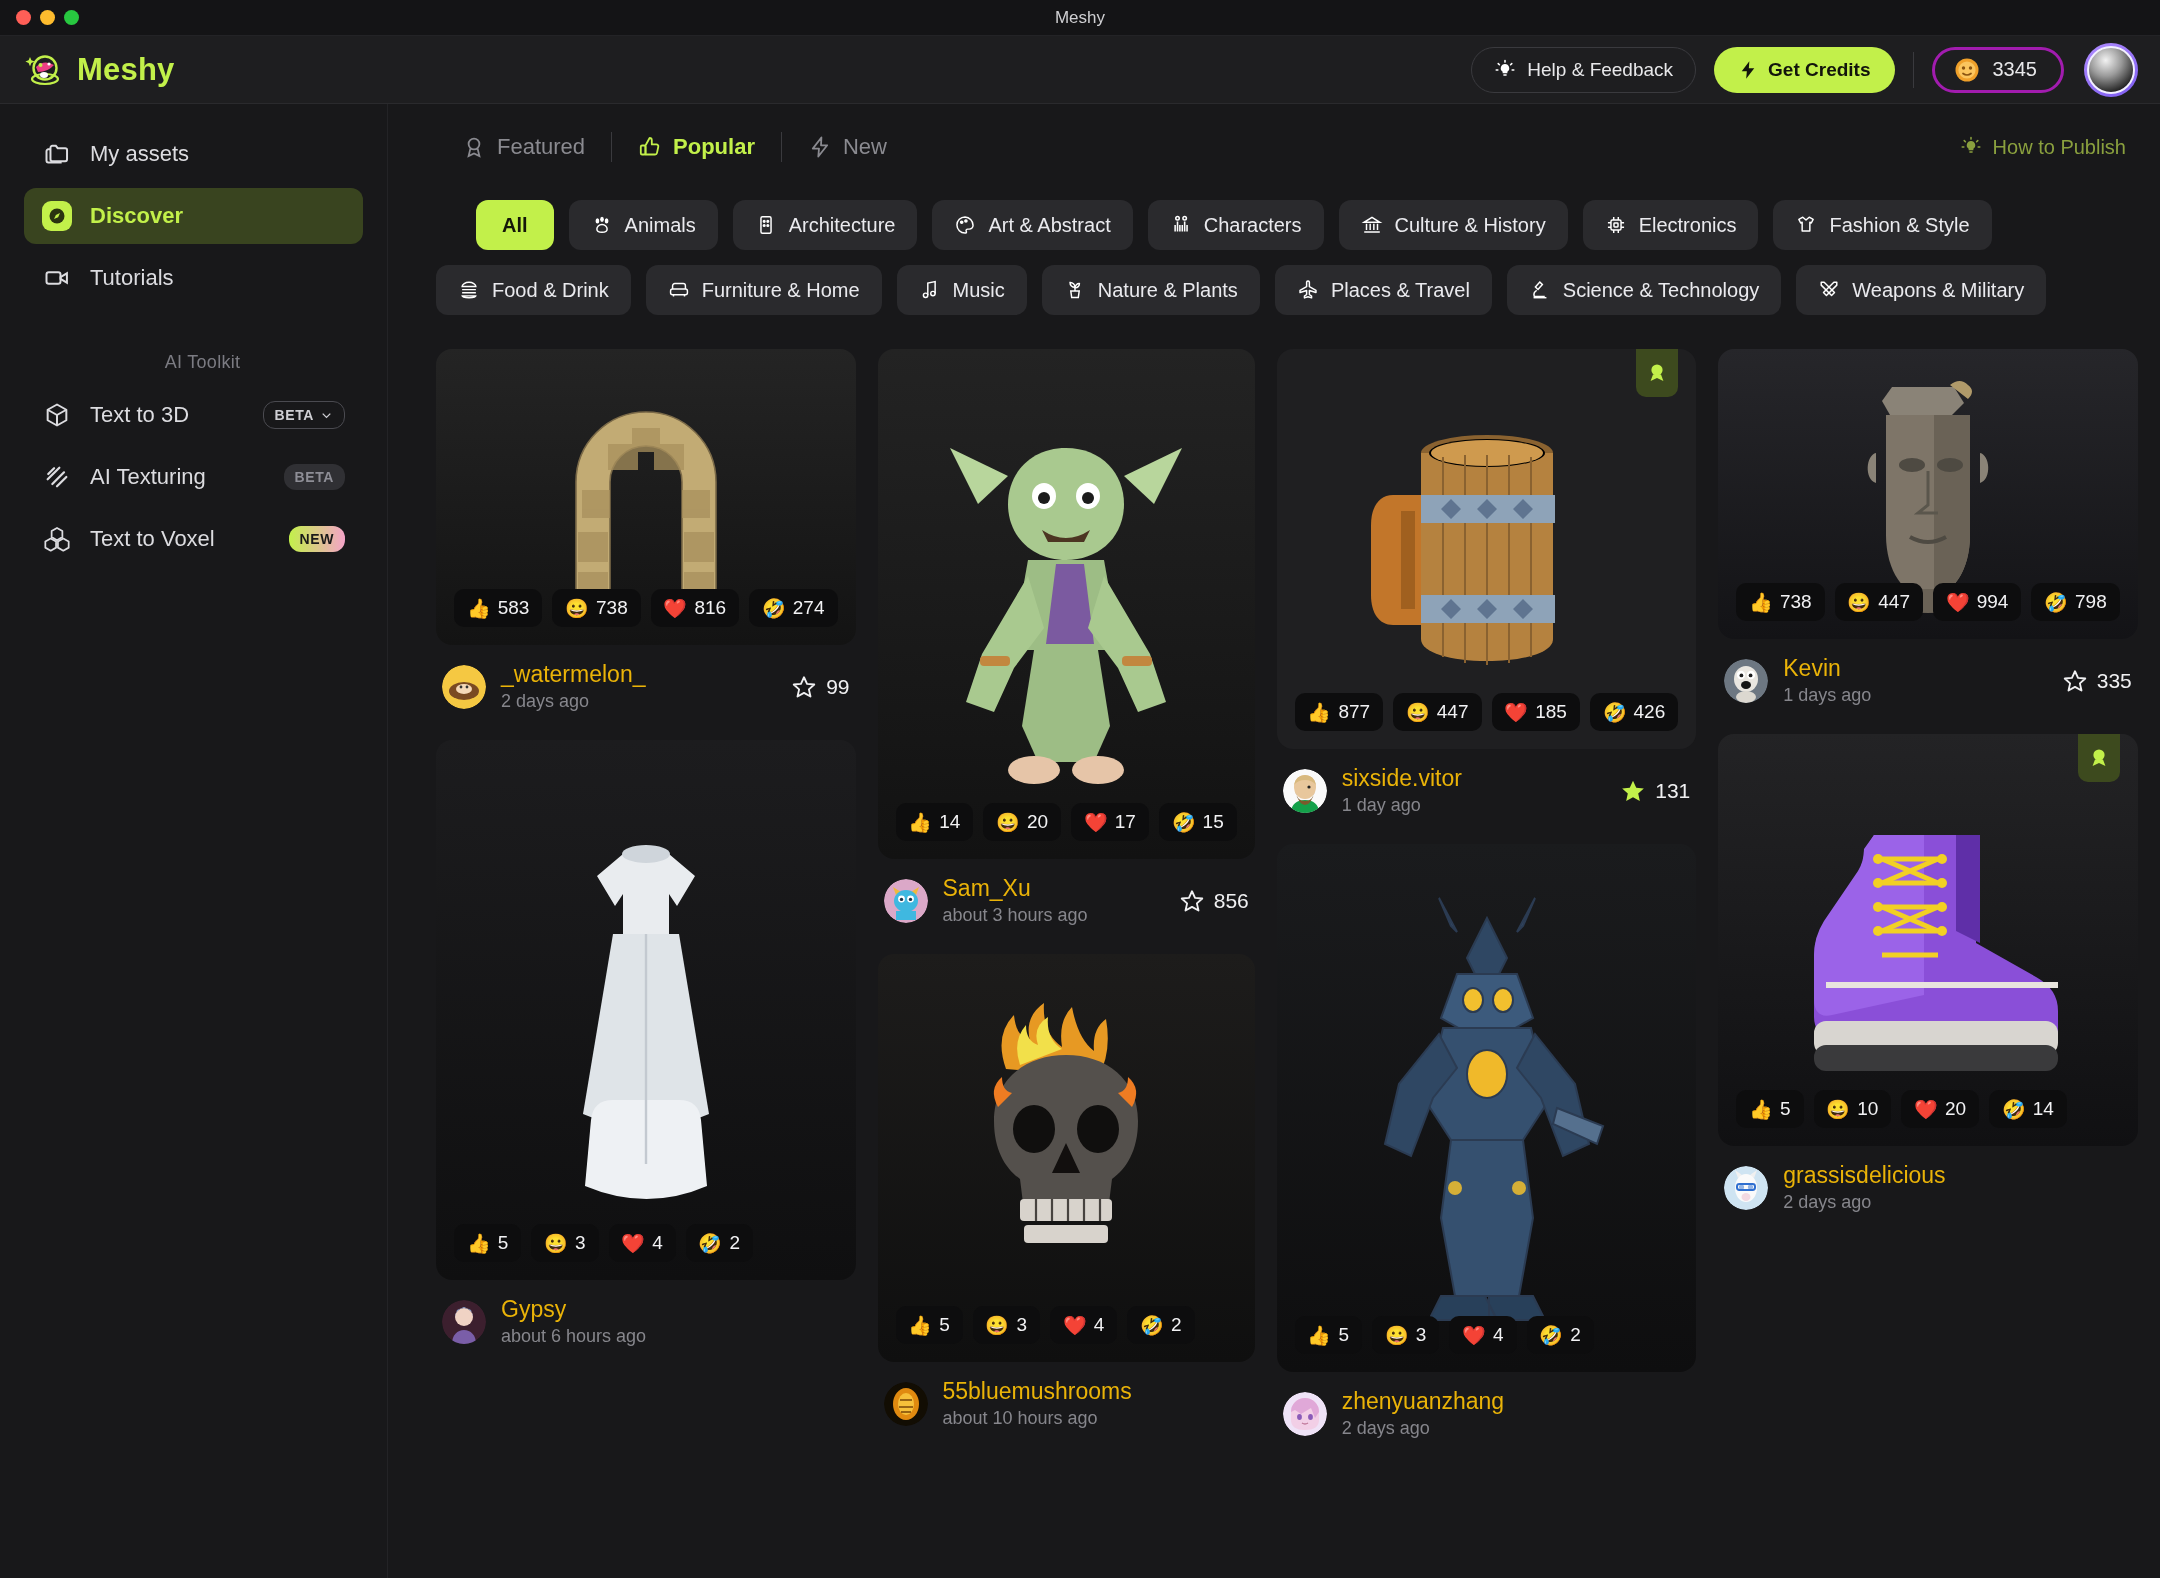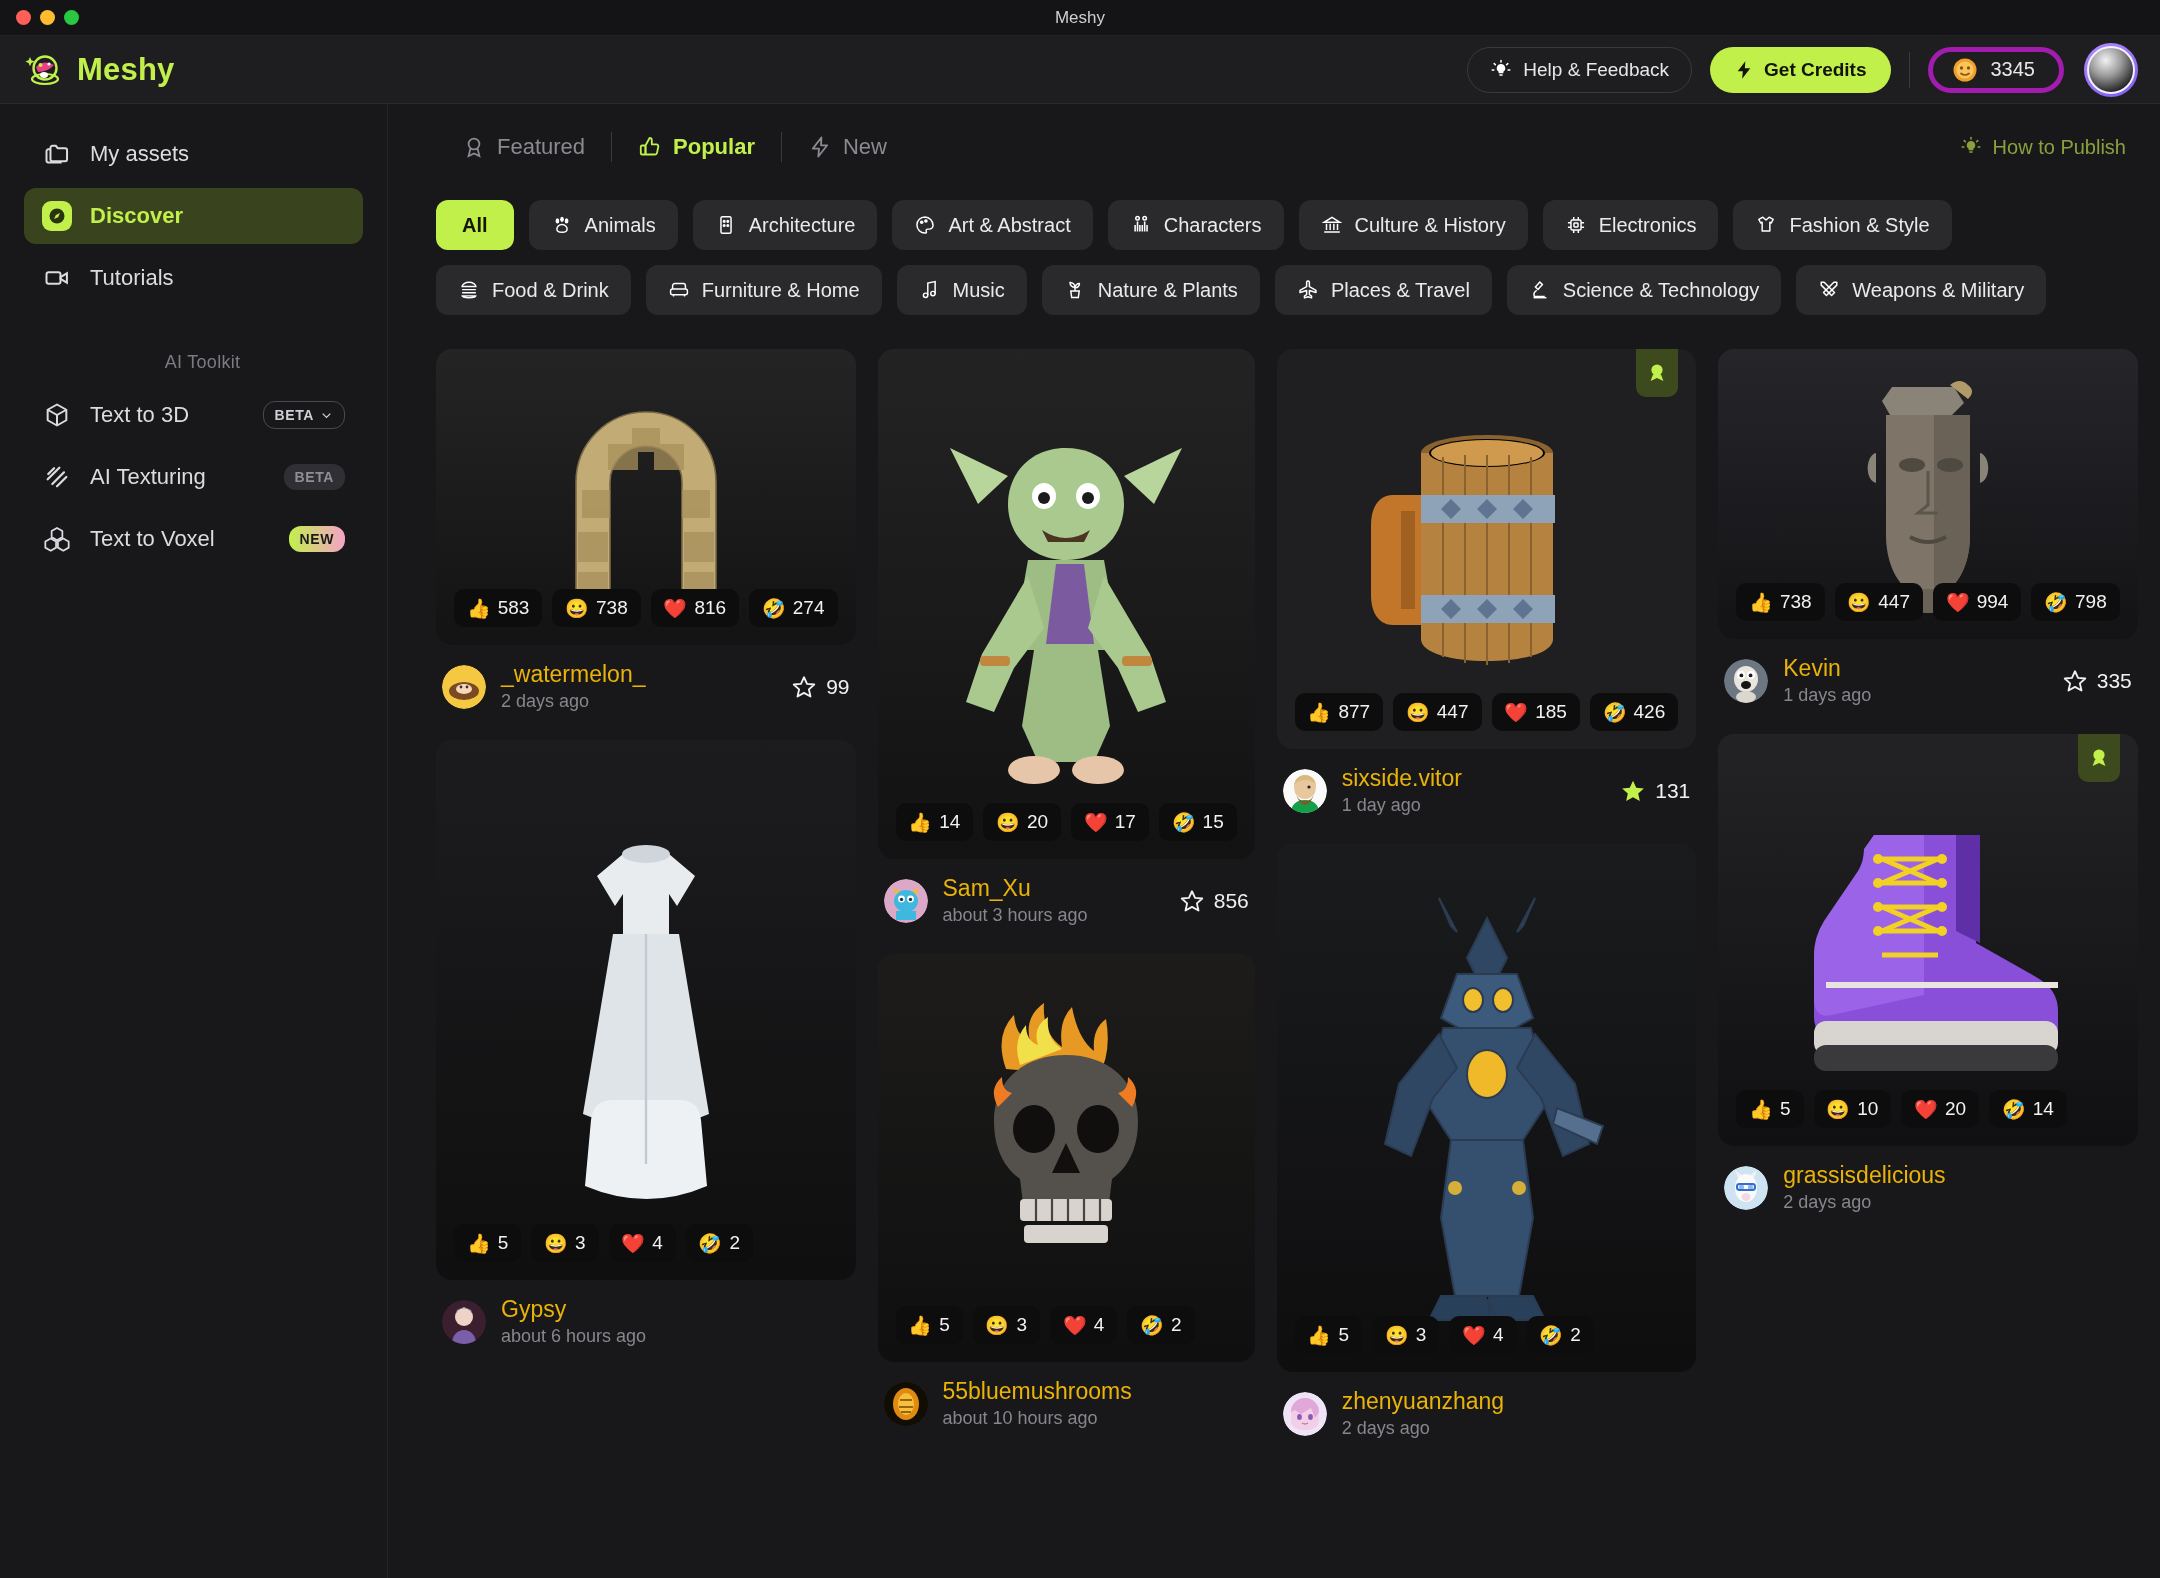--- a/index.html
+++ b/index.html
@@ -46,21 +46,21 @@
   .btn-lime {
     display: flex; align-items: center; gap: 10px;
     height: 46px; padding: 0 24px; border-radius: 23px;
     background: #c2f04a; border: none; color: #12140c;
     font-size: 19px; font-weight: bold; cursor: pointer;
   }
   .vdiv { width: 1px; height: 36px; background: #3a3a3e; }
   .credits {
     display: flex; align-items: center; gap: 12px;
     height: 46px; padding: 0 24px 0 18px; border-radius: 23px;
-    border: 5px solid #a21caf; color: #e8e8ea; font-size: 20px; cursor: pointer;
+    border: 3px solid #a21caf; color: #e8e8ea; font-size: 20px; cursor: pointer;
   }
   .avatar-ring {
     width: 54px; height: 54px; border-radius: 50%;
     background: linear-gradient(150deg,#b08cff,#7d5cf0);
     padding: 3px; cursor: pointer; margin-left: 2px;
   }
   .avatar-inner {
     width: 100%; height: 100%; border-radius: 50%;
     background: radial-gradient(circle at 38% 28%, #f2f2f2 0%, #9a9a9a 38%, #222 78%);
     border: 2px solid #f3f0ff;
@@ -106,21 +106,21 @@
   .tab.active { color: #c2f04a; font-weight: bold; }
   .tab-sep { width: 1px; height: 30px; background: #3a3a3e; }
   .publish { display: flex; align-items: center; gap: 11px; color: #8aa03e; font-size: 20px; cursor: pointer; }
 
   .chips { display: flex; flex-wrap: wrap; gap: 15px; margin-bottom: 34px; max-width: 1690px; }
   .chip {
     display: flex; align-items: center; gap: 12px;
     height: 50px; padding: 0 22px; border-radius: 12px;
     background: #2a2a2d; color: #eaeaee; font-size: 20px; cursor: pointer; white-space: nowrap;
   }
-  .chip.active { background: #c2f04a; color: #151709; font-weight: bold; padding: 0 26px; }
+  .chip.active { background: #c2f04a; color: #151709; font-weight: bold; padding: 0 26px; margin-left: 40px; }
 
   
   .masonry { display: flex; gap: 22px; }
   .col { flex: 1; display: flex; flex-direction: column; gap: 22px; }
   .card { display: flex; flex-direction: column; }
   .thumb {
     position: relative; border-radius: 16px; overflow: hidden;
     background: #1f1f21; display: flex; align-items: flex-end; justify-content: center;
   }
   .art { position: absolute; inset: 0; display: flex; align-items: center; justify-content: center; }

